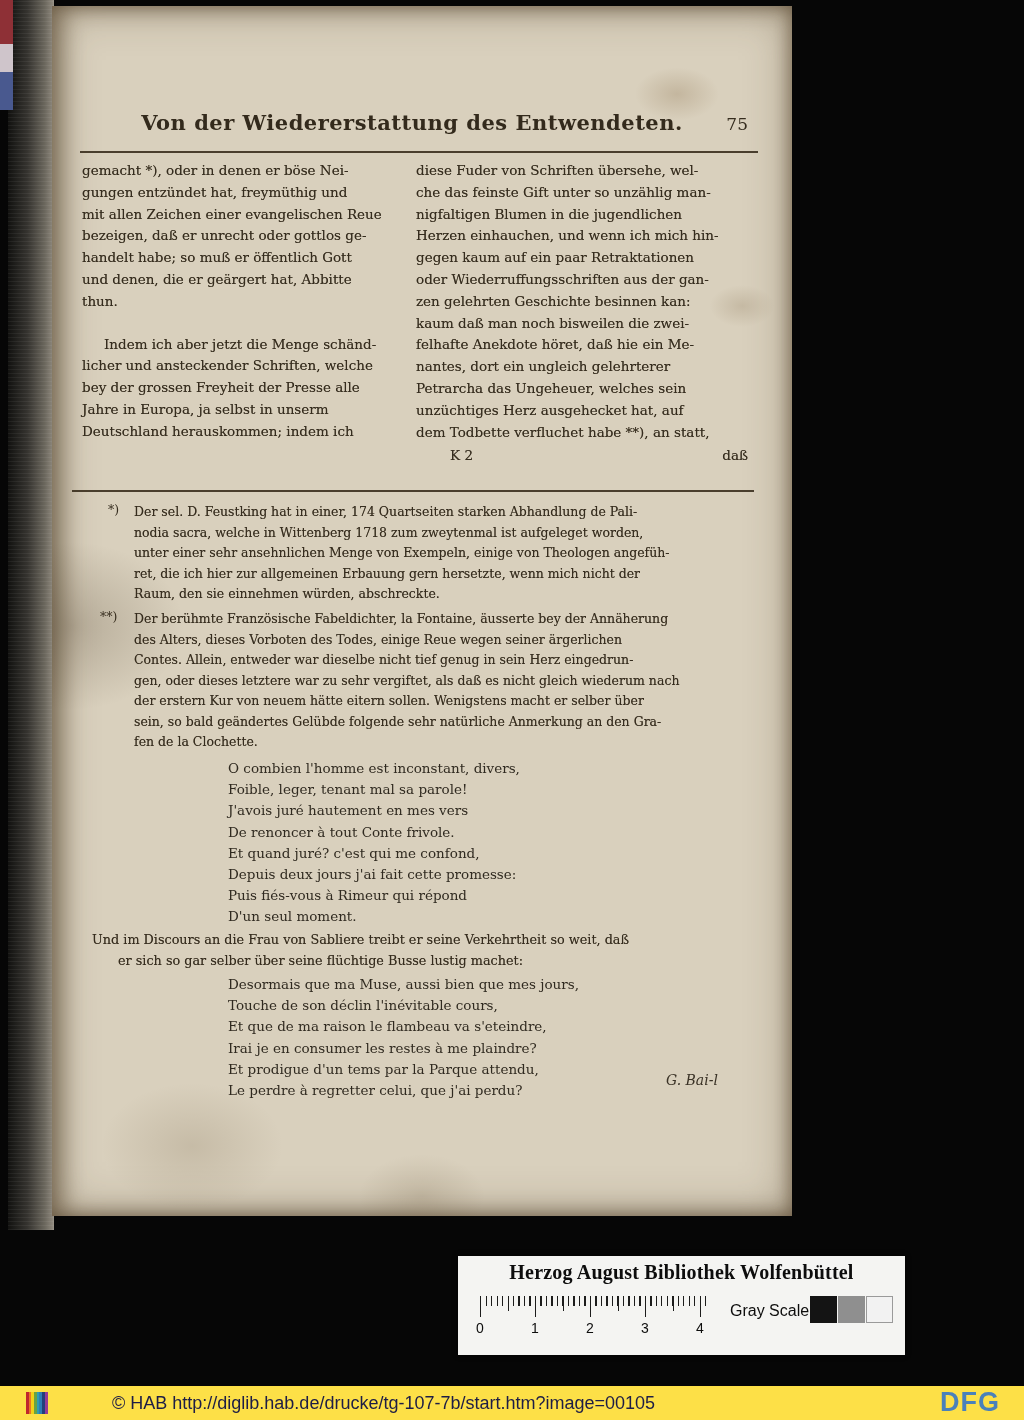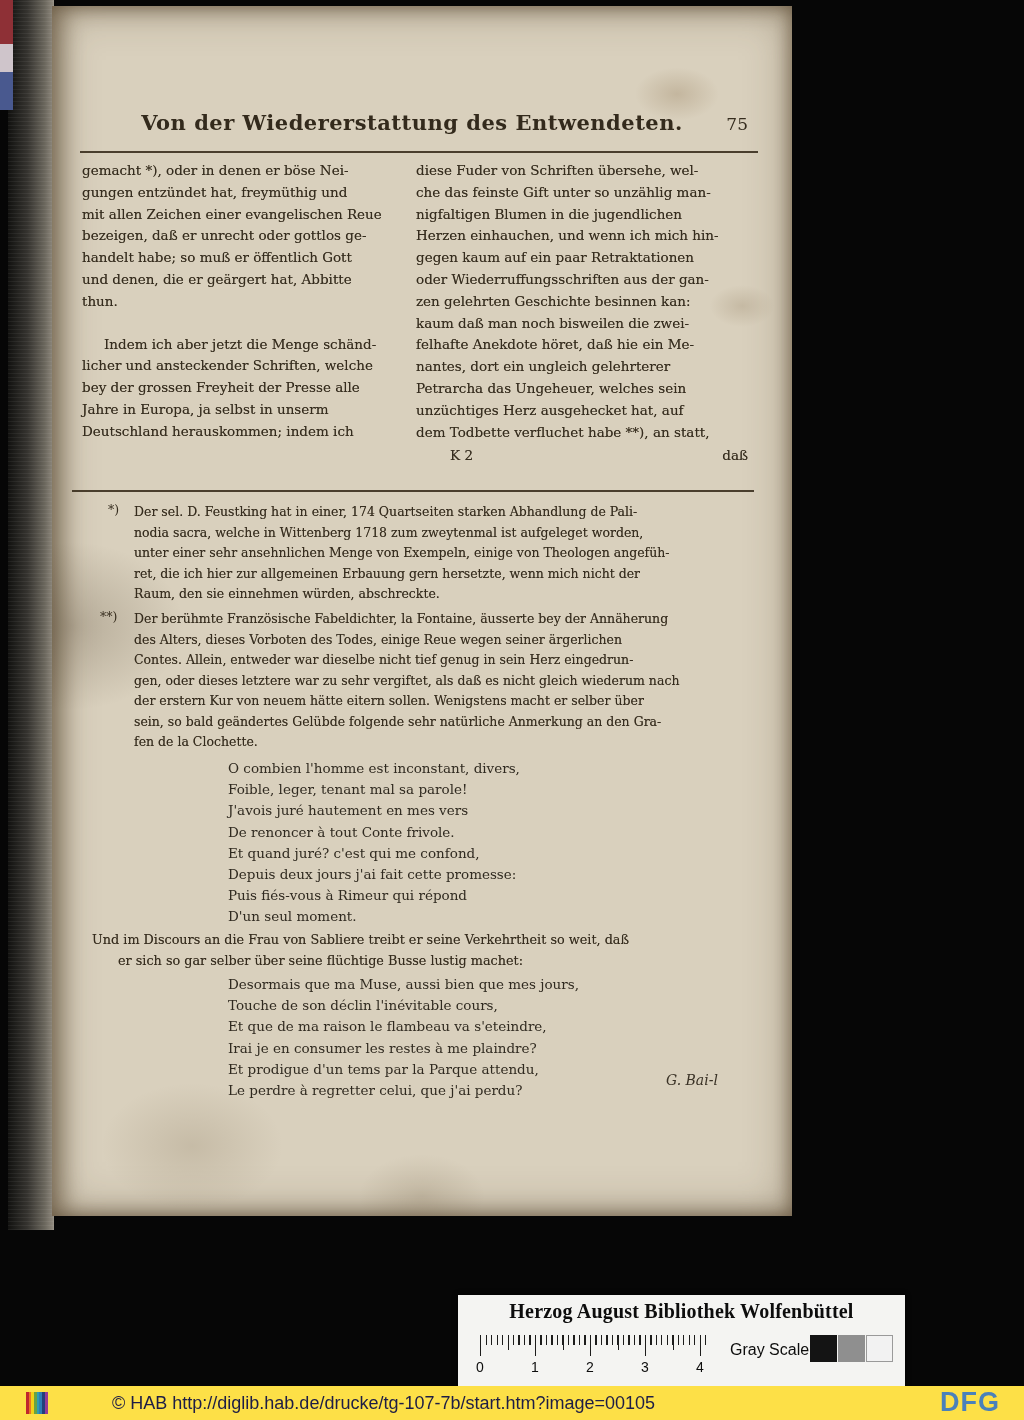--- a/index.html
+++ b/index.html
@@ -67,21 +67,21 @@
   .fn2-label{left:48px;top:603px;}
 
   .verse{position:absolute;left:176px;font-size:13.5px;line-height:21.2px;width:460px;color:#302a20;}
   .verse1{top:752px;}
   .verse2{top:968px;}
   .interlude{position:absolute;left:66px;top:924px;width:644px;font-size:12.8px;line-height:20.8px;text-indent:-26px;text-shadow:0 0 .4px rgba(50,38,20,.5);}
   .signature{position:absolute;left:614px;top:1066px;font-size:14px;font-style:italic;color:#3a3226;}
 
   
   .card{
-    position:absolute;left:458px;top:1295px;width:447px;height:99px;
+    position:absolute;left:458px;top:1256px;width:447px;height:99px;
     background:#f4f4f2;color:#0d0d0d;box-shadow:0 0 5px rgba(0,0,0,.7);
   }
   .card-title{
     position:absolute;left:0;top:5px;width:100%;text-align:center;
     font-family:"Liberation Serif", serif;font-weight:bold;font-size:20px;letter-spacing:.2px;
   }
   .ruler{position:absolute;left:22px;top:40px;width:226px;height:22px;}
   .ruler div{position:absolute;left:0;top:0;width:100%;}
   .tick-minor{height:10px;background:repeating-linear-gradient(to right,#1c1c1c 0 1px,transparent 1px 5.5px);}
   .tick-mid{height:15px;background:repeating-linear-gradient(to right,#1c1c1c 0 1px,transparent 1px 27.5px);}

